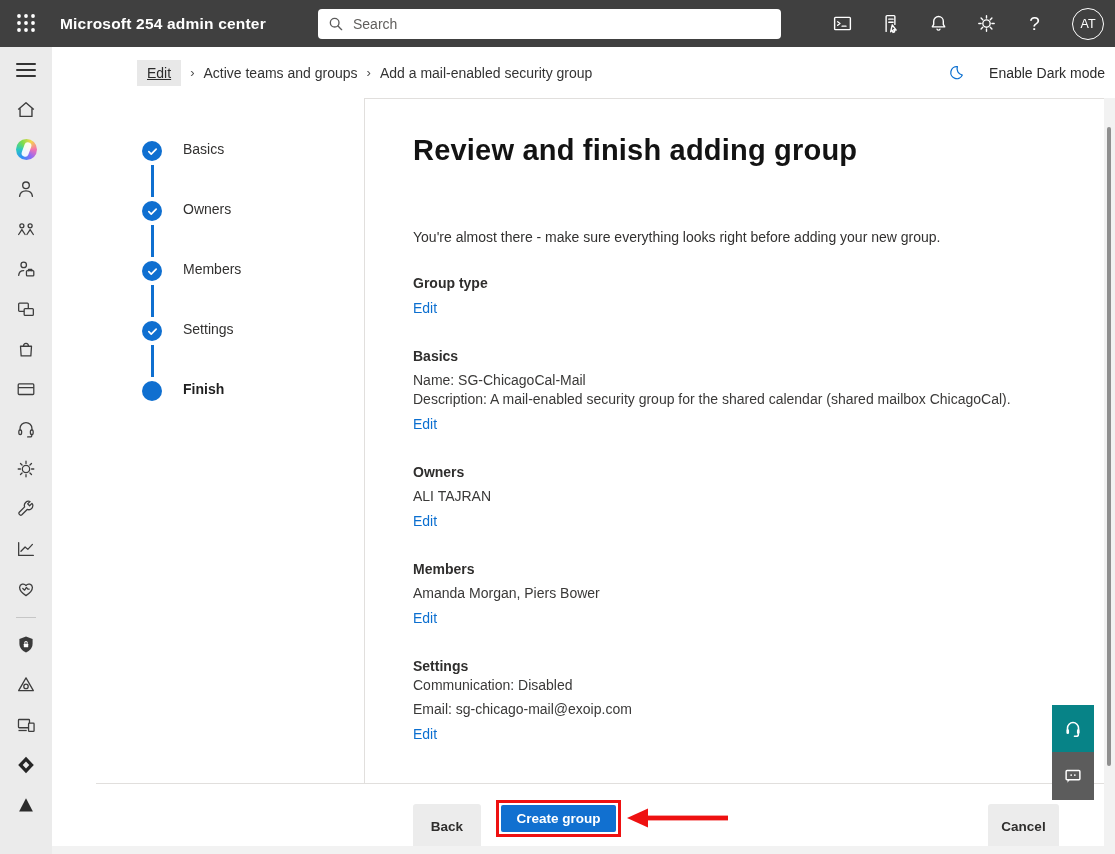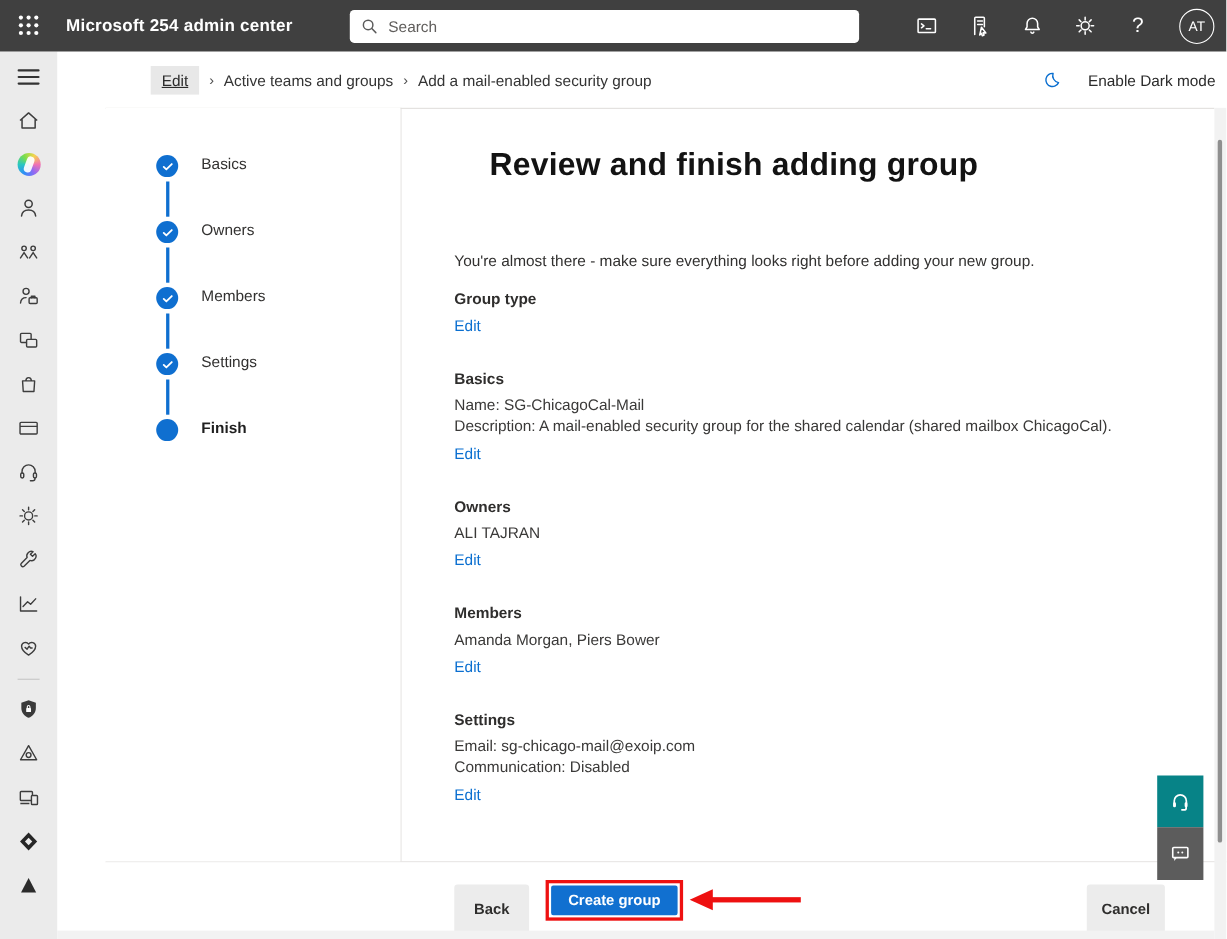--- a/index.html
+++ b/index.html
@@ -40,23 +40,23 @@
   .vdiv { position:absolute; left:364px; top:98px; width:1px; height:685px; background:#e1dfdd; }
   .hdiv-bottom { position:absolute; left:96px; top:783px; width:1019px; height:1px; background:#e1dfdd; }
   
   .wizard { position:absolute; left:96px; top:98px; width:268px; height:685px; background:#fff; }
   .step-dot { position:absolute; left:46px; width:20px; height:20px; border-radius:50%; background:#0f6fd0; display:flex; align-items:center; justify-content:center; }
   .step-label { position:absolute; left:87px; font-size:14px; color:#323130; line-height:20px; }
   .step-label.current { font-weight:700; color:#1f1f1f; }
   .step-line { position:absolute; left:54.5px; width:3px; background:#0f6fd0; }
   
   .main { position:absolute; left:413px; top:98px; width:672px; }
-  .main h1 { margin-top:32px; font-size:29px; line-height:40px; font-weight:700; color:#131313; letter-spacing:.2px;margin-left:32px; }
+  .main h1 { margin-top:32px; font-size:29px; line-height:40px; font-weight:700; color:#131313; letter-spacing:.2px; }
   .intro { margin-top:57px; font-size:14px; line-height:20px; color:#323130; }
-  .sections { margin-top:15px; }
+  .sections { margin-top:27px; }
   .section { margin-bottom:29px; }
   .section h3 { font-size:14px; font-weight:700; line-height:19px; color:#2f2e2d; }
   .section .line { font-size:14px; line-height:19px; color:#3a3938; }
   .section .line.first { margin-top:5px; }
   .edit-link { display:inline-block; margin-top:6px; font-size:14px; line-height:19px; color:#0b6fd0; cursor:pointer; text-decoration:none; }
   
   .footer { position:absolute; left:96px; top:784px; width:1019px; height:62px; background:#fff; }
   .btn { position:absolute; height:45px; border:none; border-radius:3px; font-family:"Liberation Sans",sans-serif; font-size:13.5px; font-weight:700; cursor:pointer; }
   .btn-gray { background:#ececec; color:#2f2e2d; }
   .btn-back { left:317px; top:20px; width:68px; }
@@ -337,22 +337,22 @@
     </div>
 
     <div class="section">
       <h3>Members</h3>
       <div class="line first">Amanda Morgan, Piers Bower</div>
       <a class="edit-link">Edit</a>
     </div>
 
     <div class="section">
       <h3>Settings</h3>
+      <div class="line">Communication: Disabled</div>
       <div class="line first">Email: sg-chicago-mail@exoip.com</div>
-      <div class="line">Communication: Disabled</div>
       <a class="edit-link">Edit</a>
     </div>
   </div>
 </div>
 
 <div class="footer">
   <button class="btn btn-gray btn-back">Back</button>
   <div class="annot-box">
     <button class="btn-create">Create group</button>
   </div>

